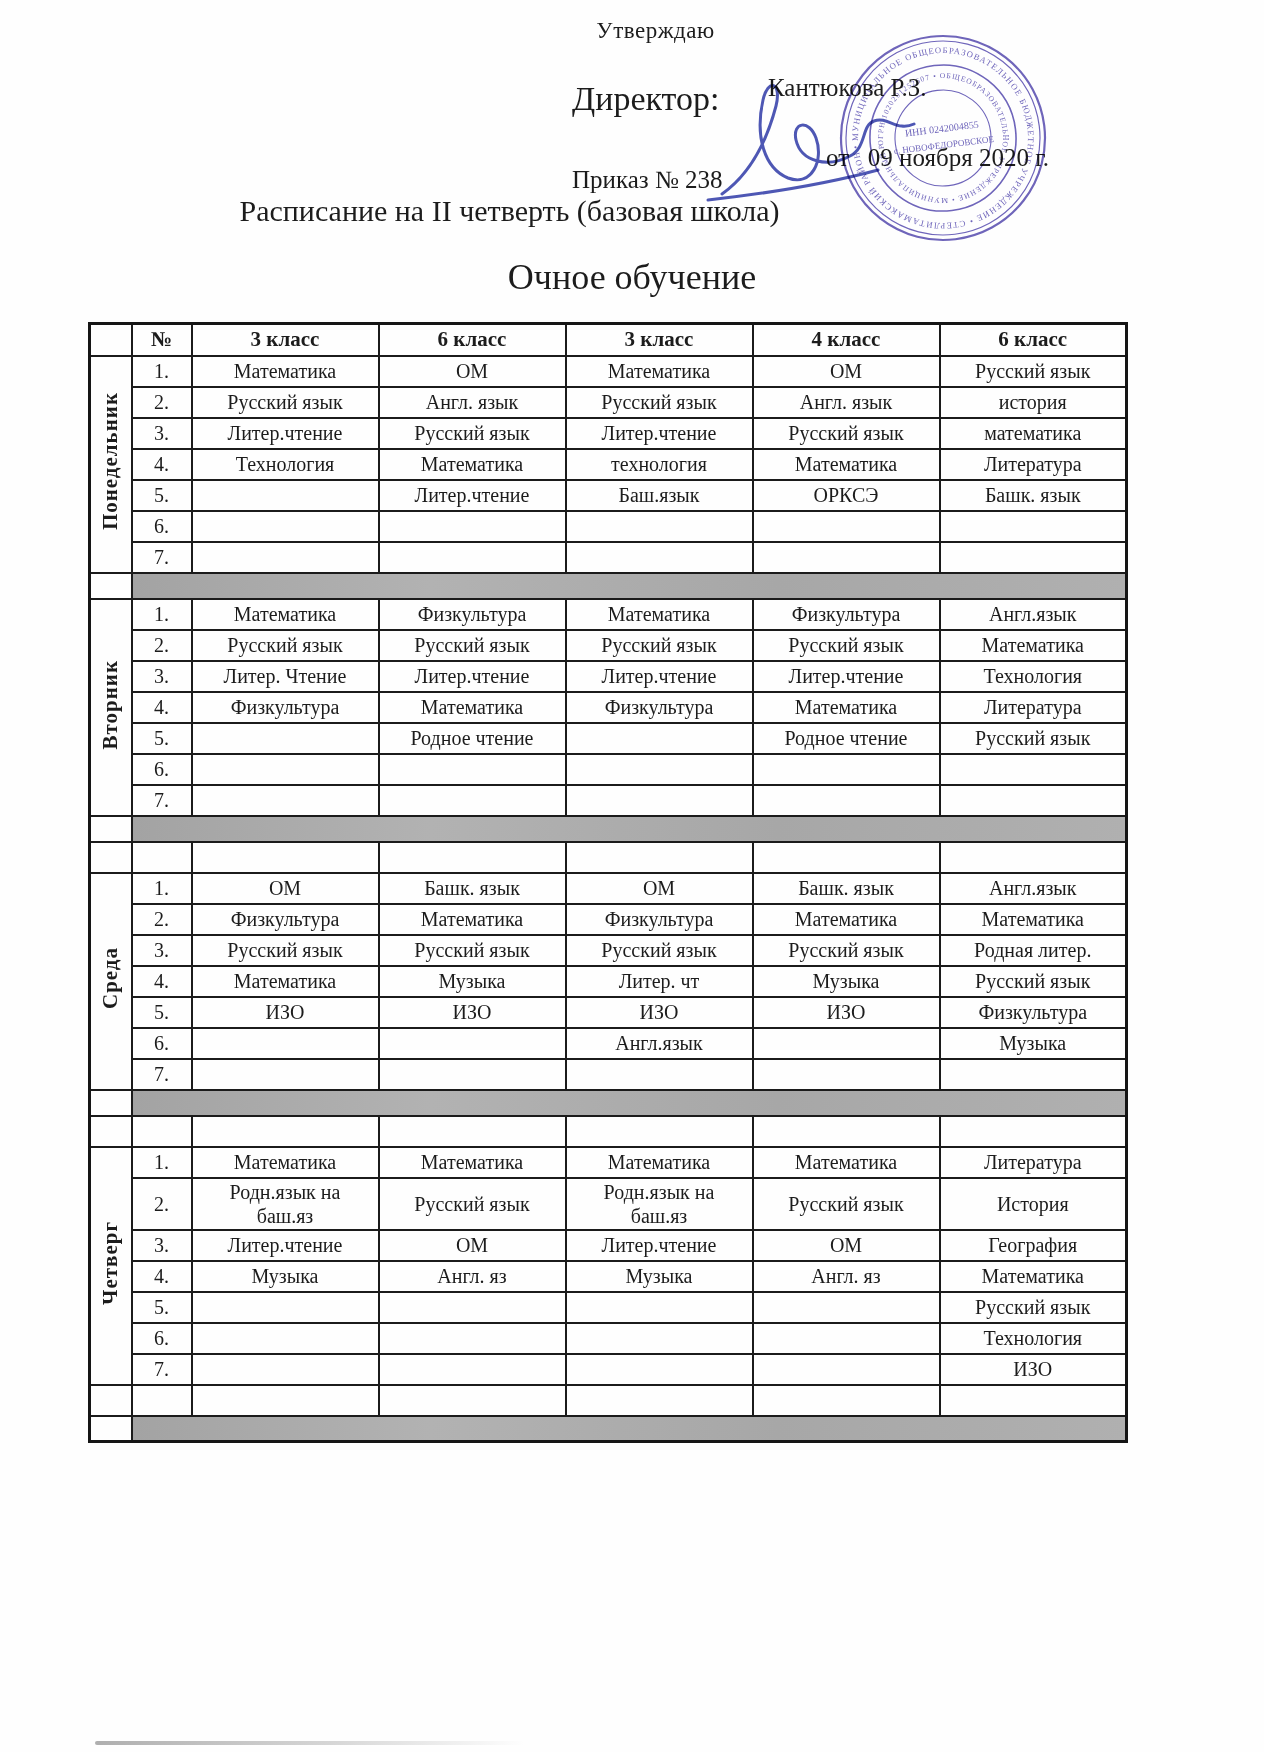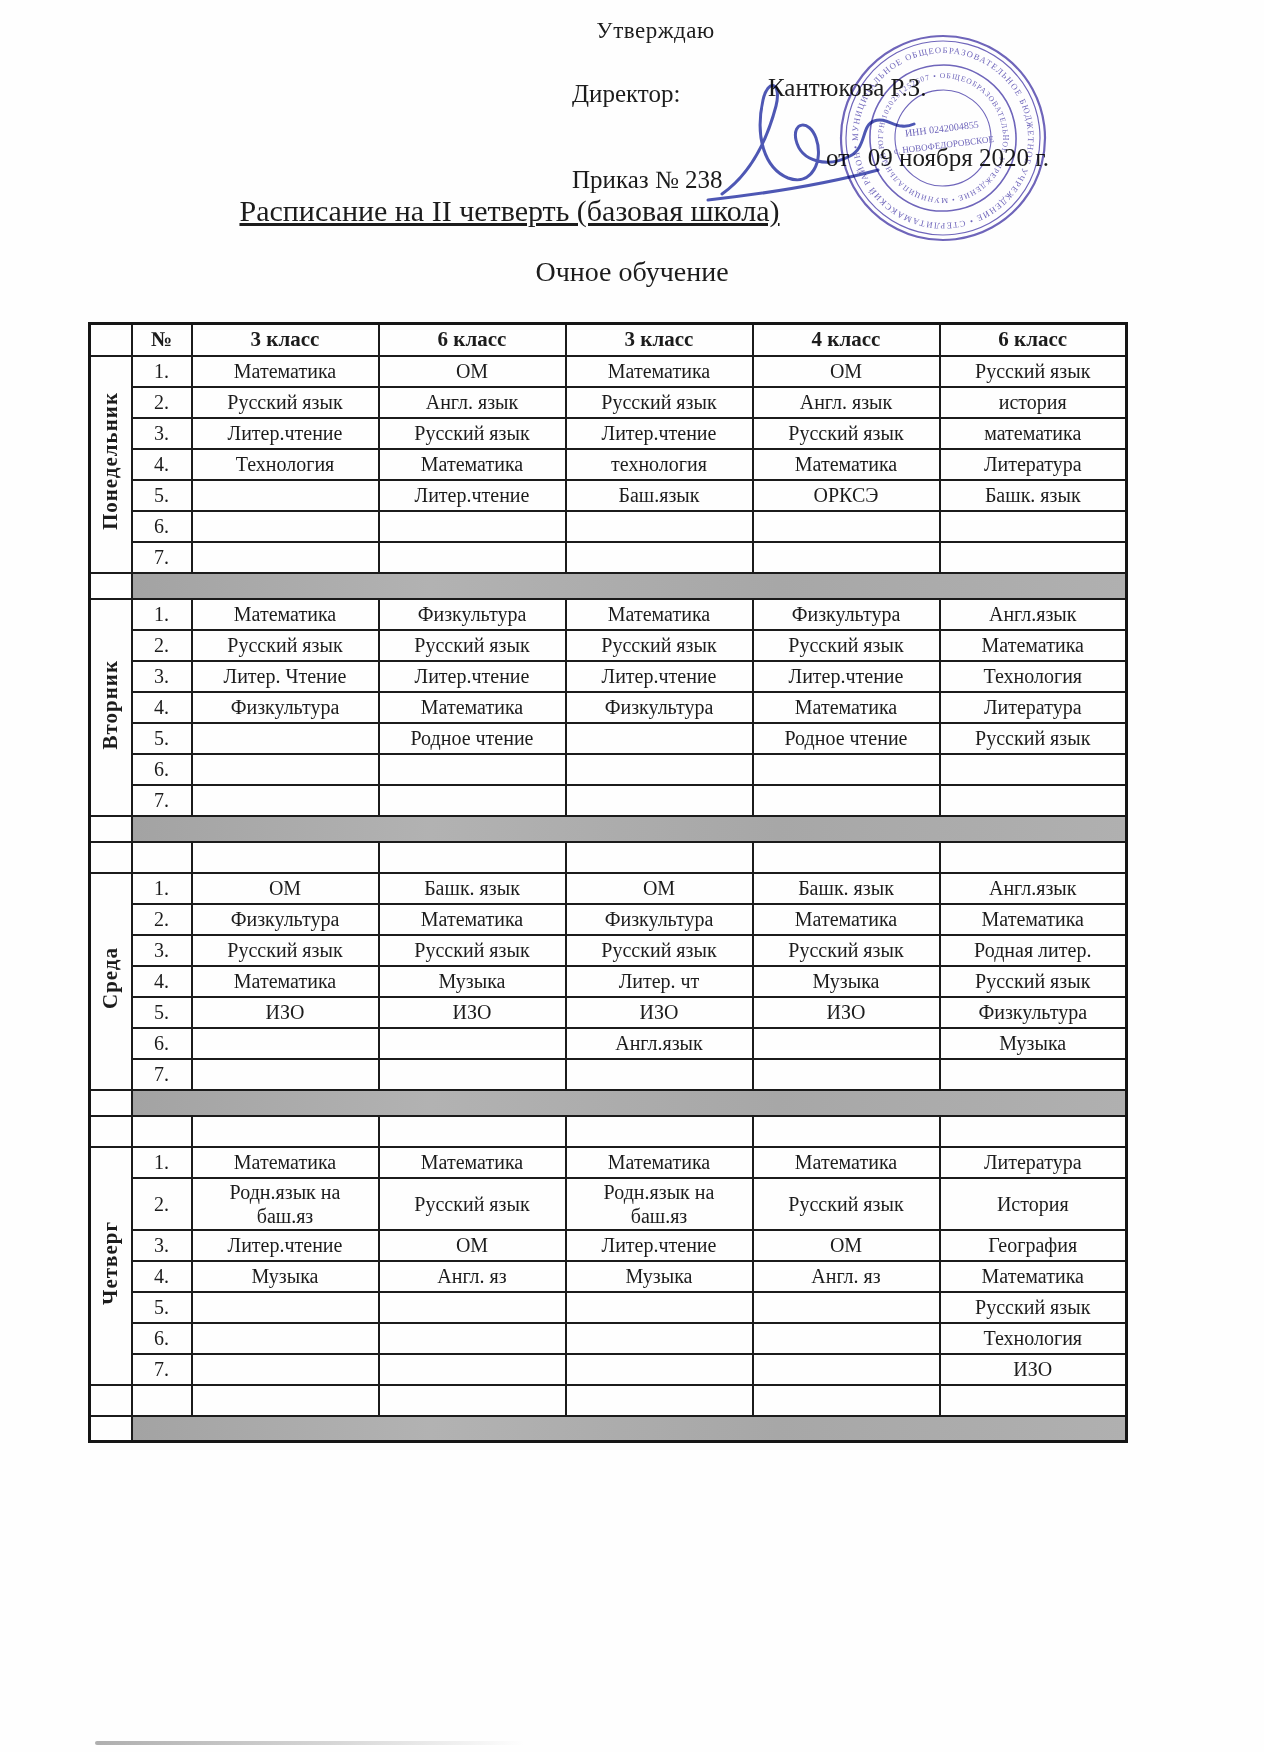--- a/index.html
+++ b/index.html
@@ -8,26 +8,26 @@
     width: 1264px; height: 1752px;
     font-family: "Liberation Serif", "DejaVu Serif", serif;
     color: #1c1c1c;
     position: relative;
     overflow: hidden;
   }
   .page { position: absolute; inset: 0; background: #fefefe; }
 
   .hdr-abs { position: absolute; white-space: pre; }
   .approve        { left: 0; width: 1264px; text-align: center; top: 18px;  font-size: 23px; letter-spacing: .5px; padding-left: 47px; }
-  .director-label { left: 572px; top: 80px;  font-size: 25px; }
+  .director-label { left: 572px; top: 80px;  font-size: 34px; }
   .director-name  { left: 768px; top: 74px;  font-size: 25px; }
   .order-label    { left: 572px; top: 138px; font-size: 25px; margin-top: 28px; }
   .order-date     { left: 826px; top: 144px; font-size: 25px; }
-  .doc-title      { left: 0; width: 1019px; text-align: center; top: 194px; font-size: 30px; text-decoration: underline; }
-  .doc-subtitle   { left: 0; width: 1264px; text-align: center; top: 256px; font-size: 28px; }
+  .doc-title      { left: 0; width: 1019px; text-align: center; top: 194px; font-size: 30px; }
+  .doc-subtitle   { left: 0; width: 1264px; text-align: center; top: 256px; font-size: 36px; }
 
   .stamp {
     position: absolute; left: 836px; top: 30px;
     width: 214px; height: 216px;
     mix-blend-mode: multiply; opacity: .88;
     transform: rotate(-7deg);
     pointer-events: none;
   }
   .signature {
     position: absolute; left: 700px; top: 52px;

